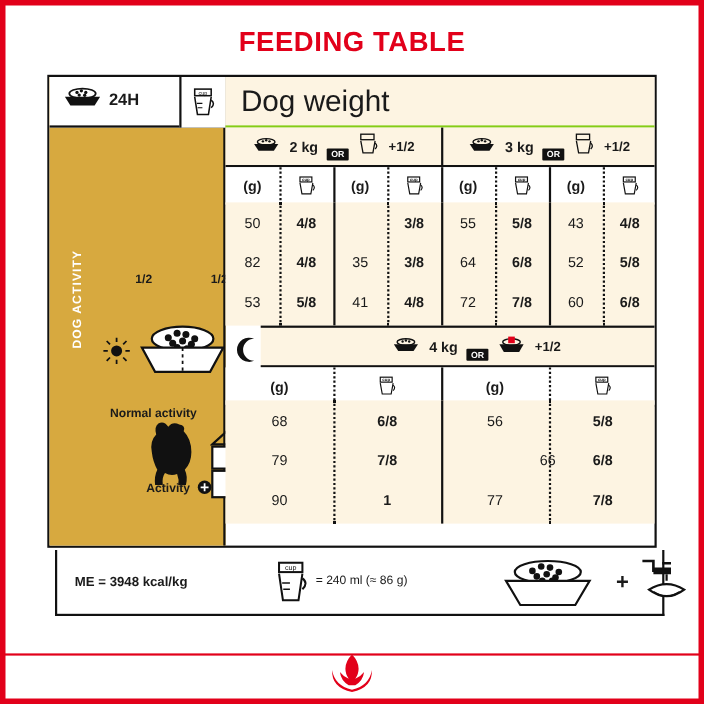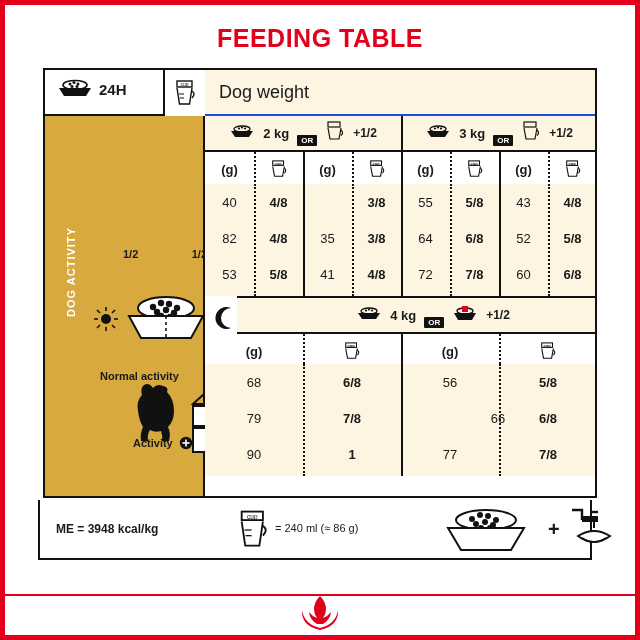--- a/index.html
+++ b/index.html
@@ -74,25 +74,25 @@
     position:absolute;left:88px;top:366px;font-size:11px;font-weight:bold;
   }
 
   
   .right{
     position:absolute;left:160px;top:0;right:0;bottom:0;
   }
   .dogweight{
     position:absolute;left:0;top:0;right:0;height:46px;
     background:#fdf4e2;
-    border-bottom:2px solid #1d4ed8;
+    border-bottom:2px solid #84cc16;
     box-sizing:border-box;
     display:flex;align-items:center;
     padding-left:14px;
-    font-size:18px;
+    font-size:27px;
   }
 
   .block{position:absolute;left:0;right:0;}
   .blockA{top:46px;height:180px;}
   .blockB{top:226px;height:180px;}
 
   .wrow{
     position:relative;height:34px;
     border-bottom:2px solid #111;
     background:#fdf4e2;
@@ -135,21 +135,21 @@
     font-size:13px;
   }
   .bold{font-weight:bold;}
 
   
   .cup{display:inline-block;position:relative;}
   .cupsvg{display:block;}
 
   
   .footer{
-    position:absolute;left:38px;top:500px;width:554px;height:60px;
+    position:absolute;left:50px;top:500px;width:554px;height:60px;
     border:2px solid #111;border-top:0;box-sizing:border-box;
     background:#fff;
     text-align:right;
   }
   .me{
     position:absolute;left:16px;top:22px;font-size:12px;font-weight:bold;
   }
   .eq{
     position:absolute;left:235px;top:22px;font-size:11px;font-weight:normal;
   }
@@ -384,21 +384,21 @@
       <div class="datarows">
         <div class="solidv" style="left:98px;"></div>
         <div class="solidv" style="left:196px;"></div>
         <div class="solidv" style="left:294px;"></div>
         <div class="dashv" style="left:49px;"></div>
         <div class="dashv" style="left:147px;"></div>
         <div class="dashv" style="left:245px;"></div>
         <div class="dashv" style="left:343px;"></div>
 
         <div class="drow">
-          <div class="dcell" style="left:0;width:49px;">40</div>
+          <div class="dcell" style="left:0;width:49px;">50</div>
           <div class="dcell bold" style="left:49px;width:49px;">4/8</div>
           <div class="dcell bold" style="left:147px;width:49px;">3/8</div>
           <div class="dcell" style="left:196px;width:49px;">55</div>
           <div class="dcell bold" style="left:245px;width:49px;">5/8</div>
           <div class="dcell" style="left:294px;width:49px;text-align:right;">43</div>
           <div class="dcell bold" style="left:343px;width:49px;">4/8</div>
         </div>
 
         <div class="drow">
           <div class="dcell" style="left:0;width:49px;">82</div>

